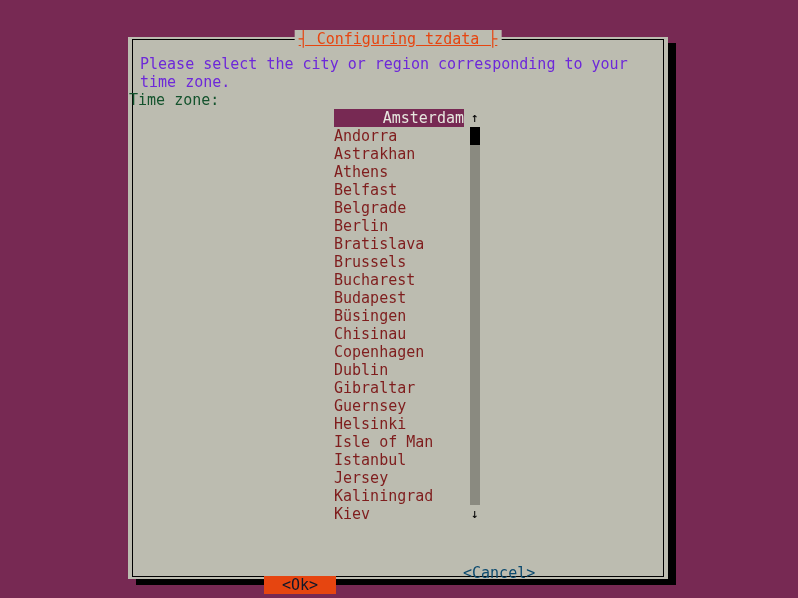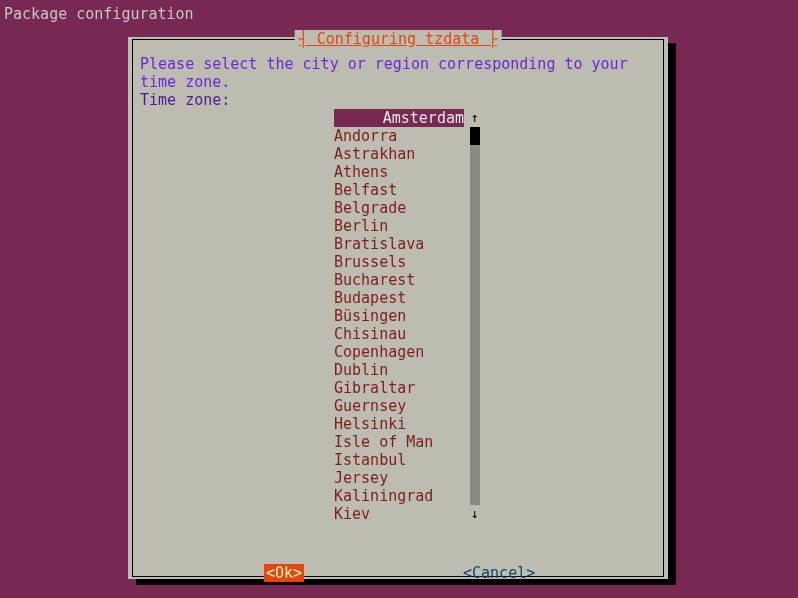--- a/index.html
+++ b/index.html
@@ -62,22 +62,22 @@
   }
   .instruction {
     position: absolute;
     top: 18px;
     left: 12px;
     color: #6d28d9;
   }
   .prompt-label {
     position: absolute;
     top: 54px;
-    left: 12px;
-    color: #4c1d95;
+    left: 1px;
+    color: #14532d;
   }
   .list-area {
     position: absolute;
     top: 72px;
     left: 206px;
     width: 160px;
   }
   .list-item {
     color: #7f1d1d;
     white-space: pre;
@@ -109,37 +109,37 @@
   .buttons {
     position: absolute;
     bottom: 15px;
     left: 0;
     width: 100%;
   }
   .btn-ok {
     position: absolute;
     left: 136px;
     background: #e64510;
-    color: #fef9c3;
-    padding: 0 2px;
+    color: #0f172a;
+    padding: 0 18px;
     white-space: pre;
+    margin-top: 12px;
   }
   .btn-cancel {
     position: absolute;
     left: 335px;
     color: #0c4a6e;
     white-space: pre;
   }
 </style>
 </head>
 <body>
 
 <div class="screen">
 
-  <div class="top-label">Package configuration</div>
 
   <div class="dialog-shadow"></div>
 
   <div class="dialog">
     <div class="dialog-border"></div>
     <div class="dialog-title">┤ Configuring tzdata ├</div>
 
     <div class="instruction">Please select the city or region corresponding to your time zone.</div>
     <div class="prompt-label">Time zone:</div>
 

